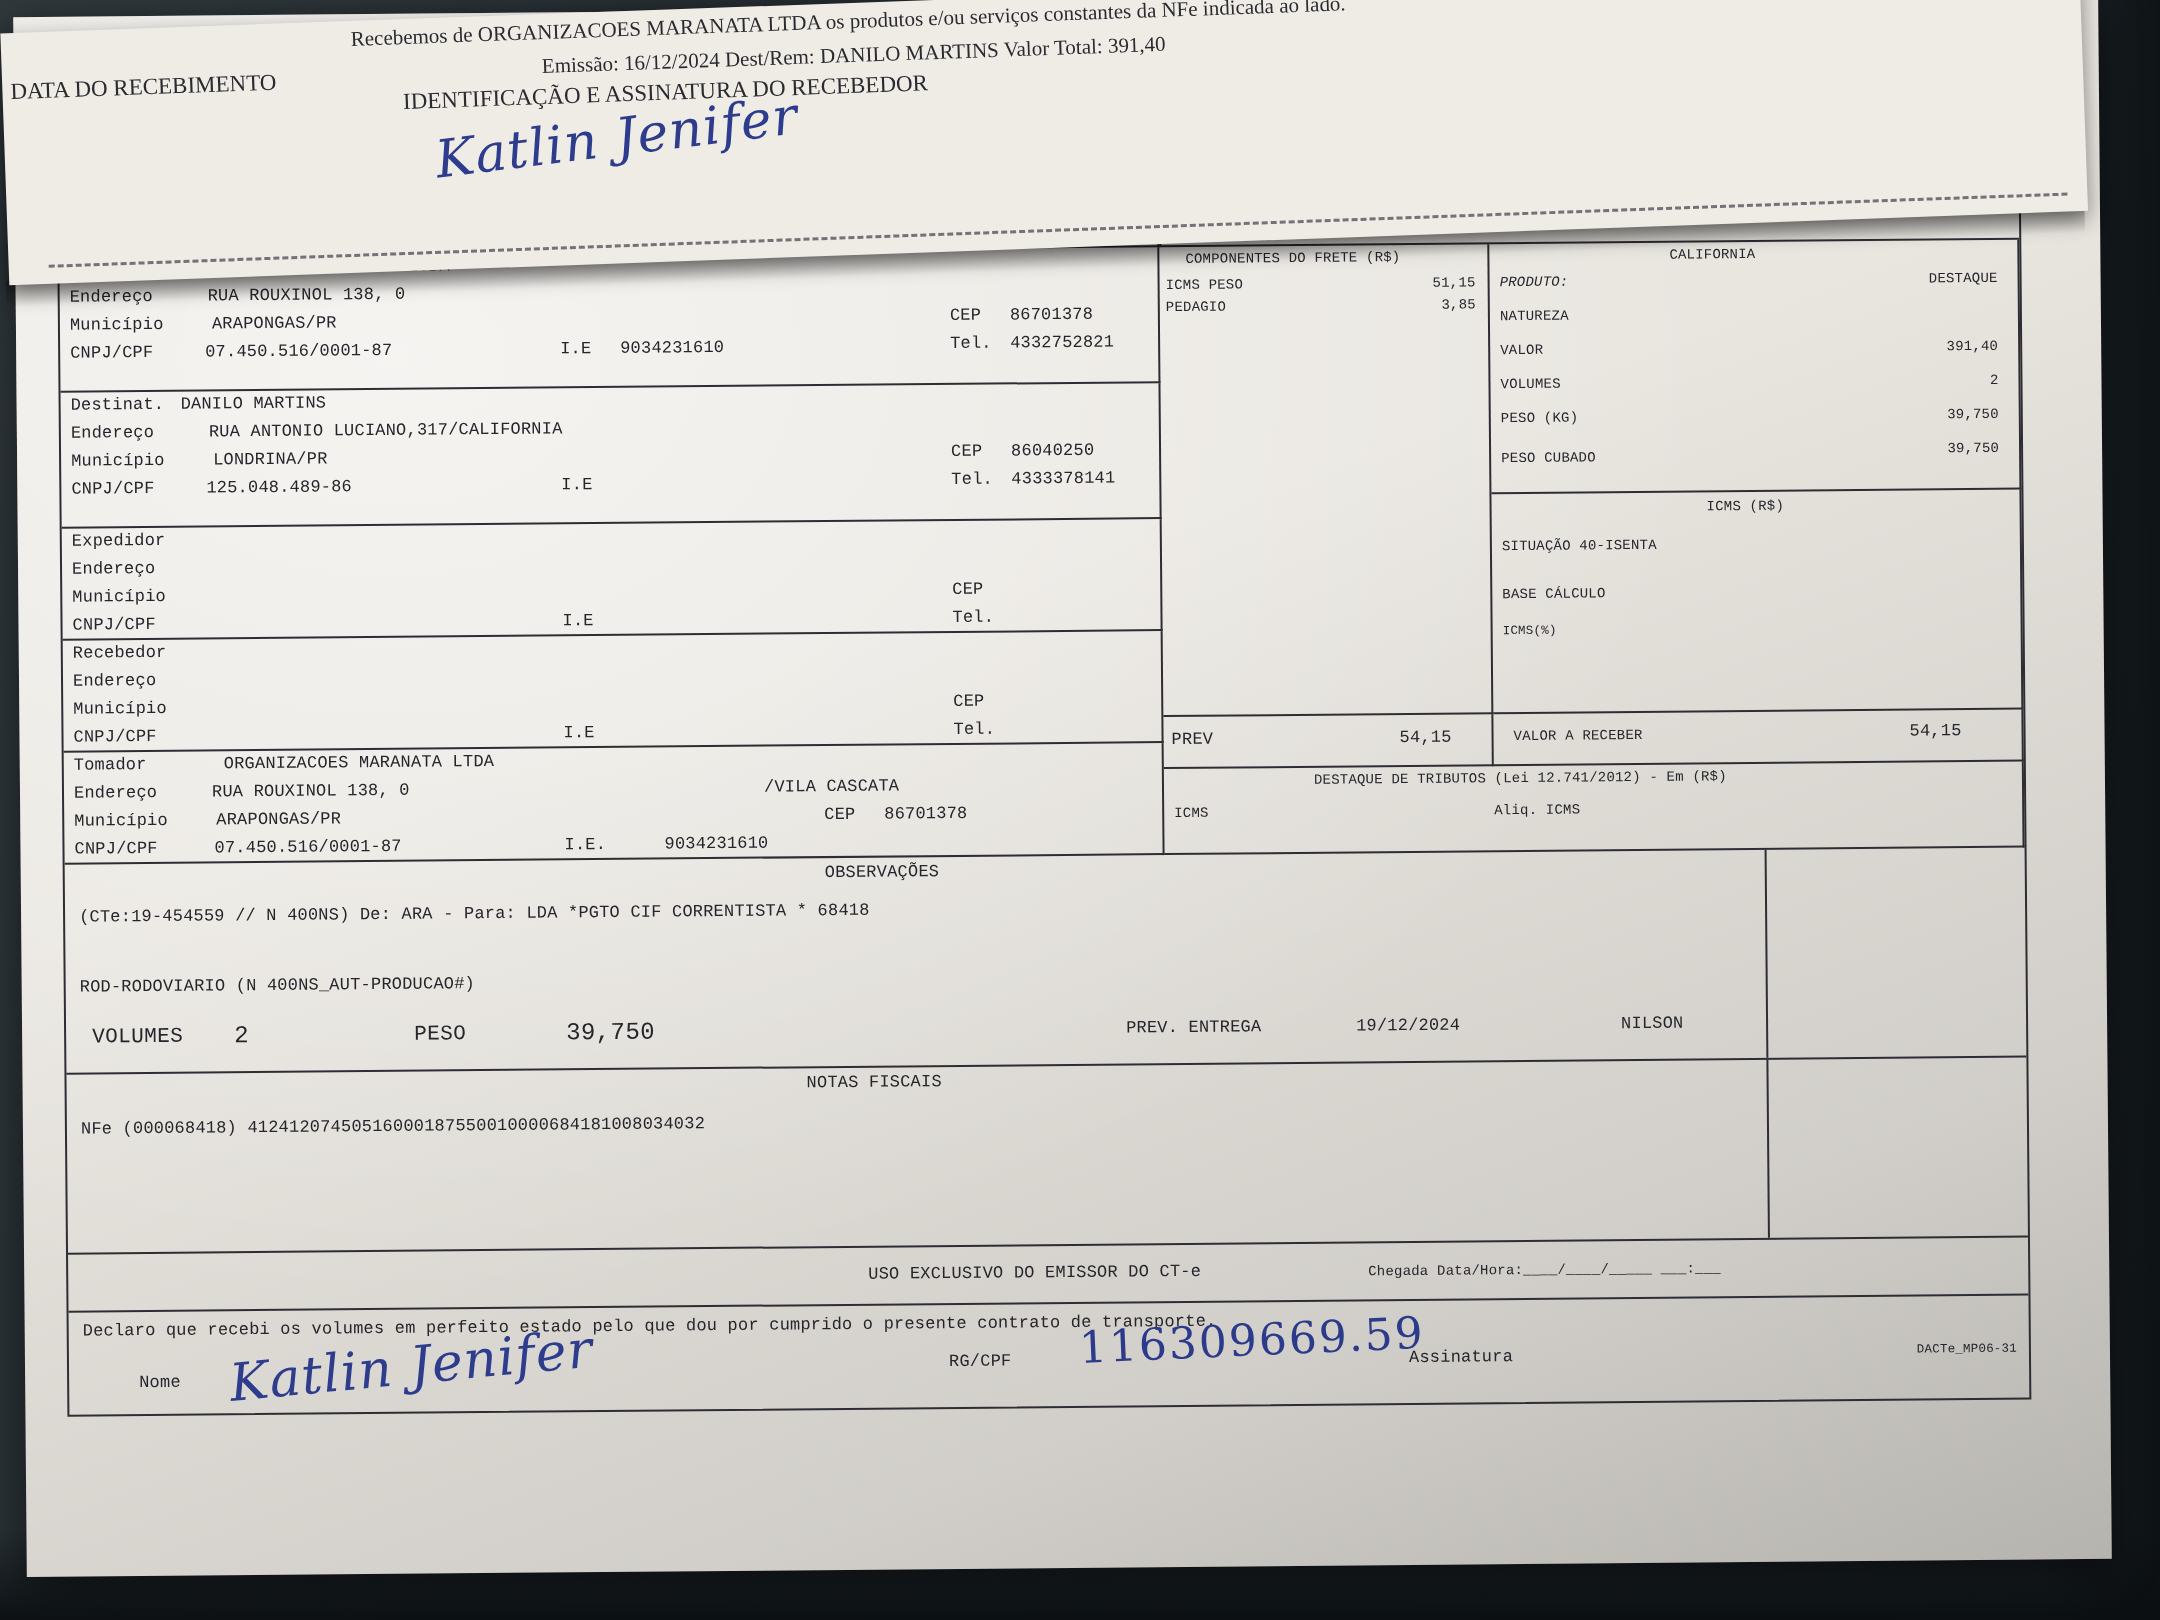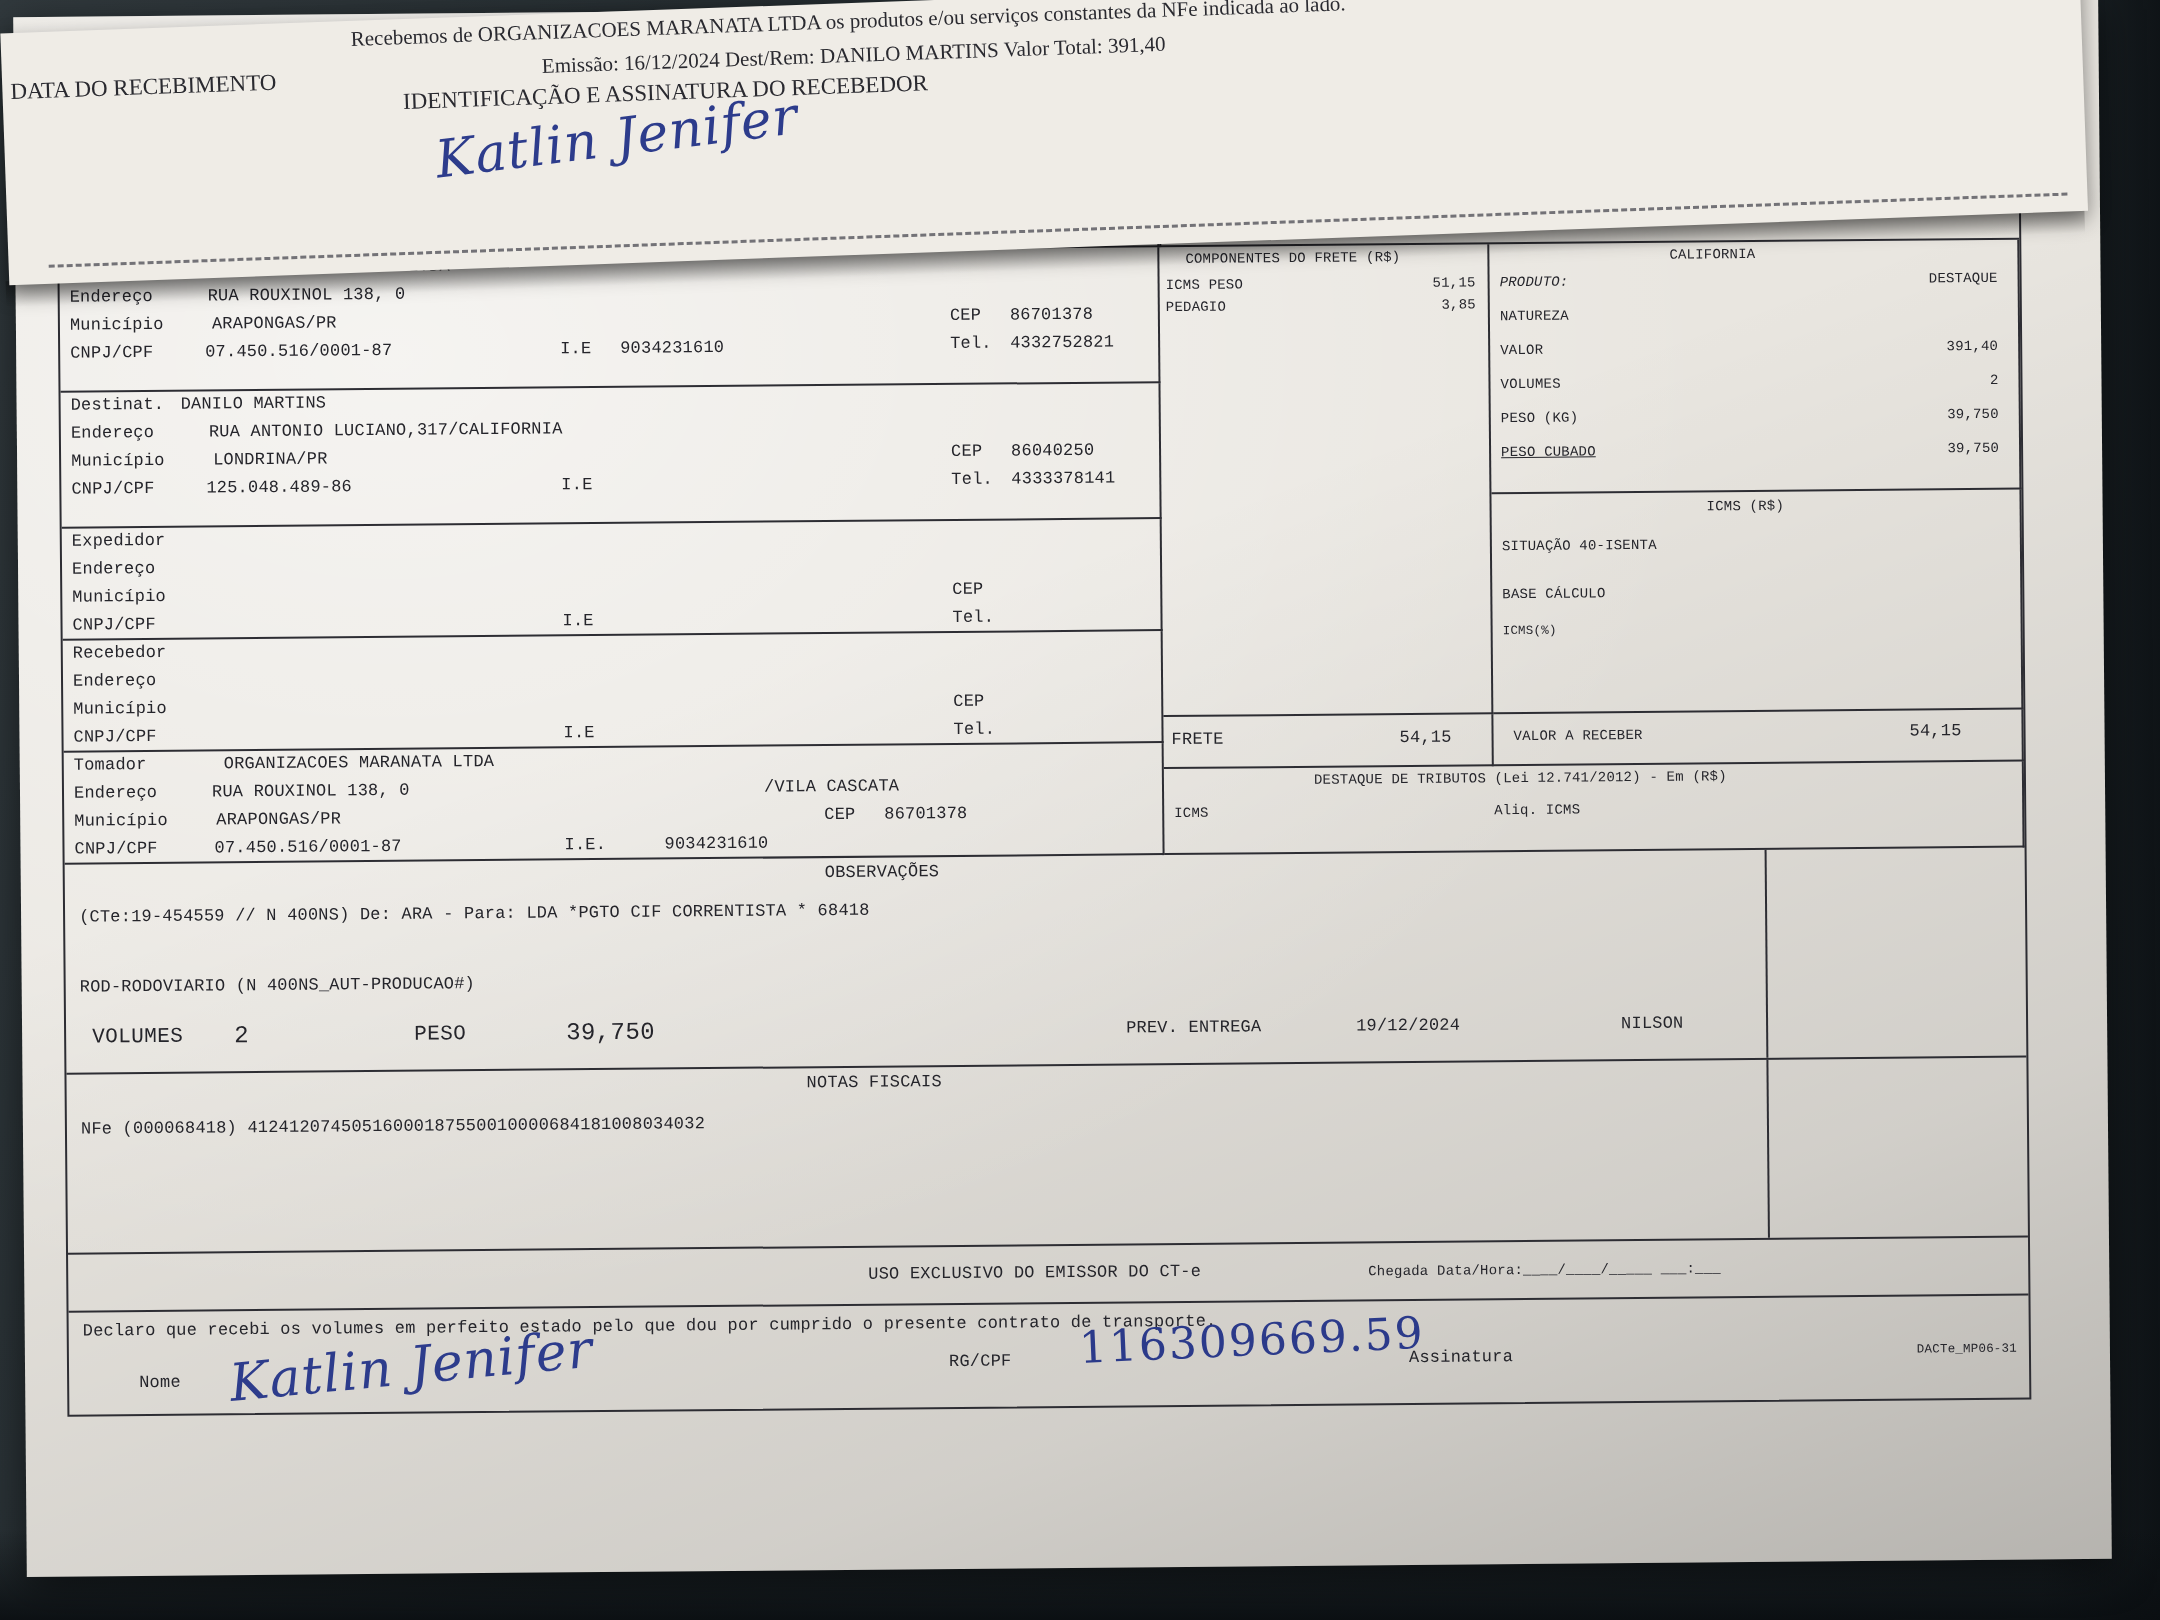--- a/index.html
+++ b/index.html
@@ -285,37 +285,37 @@
 
     <div class="row bb br" style="left:1100px; top:172px; width:330px; height:470px;">
       <div class="lbl-sm" style="position:absolute; left:26px; top:4px;">COMPONENTES DO FRETE (R$)</div>
       <div class="lbl-sm" style="position:absolute; left:6px; top:30px;">ICMS PESO</div>
       <div class="lbl-sm" style="position:absolute; right:12px; top:30px;">51,15</div>
       <div class="lbl-sm" style="position:absolute; left:6px; top:52px;">PEDAGIO</div>
       <div class="lbl-sm" style="position:absolute; right:12px; top:52px;">3,85</div>
     </div>
 
     <div class="row bb br" style="left:1100px; top:642px; width:330px; height:52px;">
-      <div class="lbl" style="position:absolute; left:8px; top:12px;">FRETE</div>
+      <div class="lbl" style="position:absolute; left:8px; top:12px;">PREV</div>
       <div class="lbl" style="position:absolute; right:40px; top:12px;">54,15</div>
     </div>
 
     <div class="row bb br" style="left:1430px; top:172px; width:530px; height:250px;">
       <div class="lbl-sm" style="position:absolute; left:180px; top:4px;">CALIFORNIA</div>
       <div class="lbl-sm" style="position:absolute; left:10px; top:30px;font-style:italic;">PRODUTO:</div>
       <div class="lbl-sm" style="position:absolute; right:20px; top:30px;">DESTAQUE</div>
       <div class="lbl-sm" style="position:absolute; left:10px; top:64px;">NATUREZA</div>
       <div class="lbl-sm" style="position:absolute; right:20px; top:64px;"></div>
       <div class="lbl-sm" style="position:absolute; left:10px; top:98px;">VALOR</div>
       <div class="lbl-sm" style="position:absolute; right:20px; top:98px;">391,40</div>
       <div class="lbl-sm" style="position:absolute; left:10px; top:132px;">VOLUMES</div>
       <div class="lbl-sm" style="position:absolute; right:20px; top:132px;">2</div>
       <div class="lbl-sm" style="position:absolute; left:10px; top:166px;">PESO (KG)</div>
       <div class="lbl-sm" style="position:absolute; right:20px; top:166px;">39,750</div>
-      <div class="lbl-sm" style="position:absolute; left:10px; top:200px;text-decoration:underline;">PESO CUBADO</div>
+      <div class="lbl-sm" style="position:absolute; left:10px; top:206px;">PESO CUBADO</div>
       <div class="lbl-sm" style="position:absolute; right:20px; top:200px;">39,750</div>
     </div>
 
     <div class="row bb br" style="left:1430px; top:422px; width:530px; height:220px;">
       <div class="lbl-sm" style="position:absolute; left:215px; top:6px;">ICMS (R$)</div>
       <div class="lbl-sm" style="position:absolute; left:10px; top:44px;">SITUAÇÃO 40-ISENTA</div>
       <div class="lbl-sm" style="position:absolute; left:10px; top:92px;">BASE CÁLCULO</div>
       <div class="lbl-xs" style="position:absolute; left:10px; top:130px;">ICMS(%)</div>
     </div>
 

